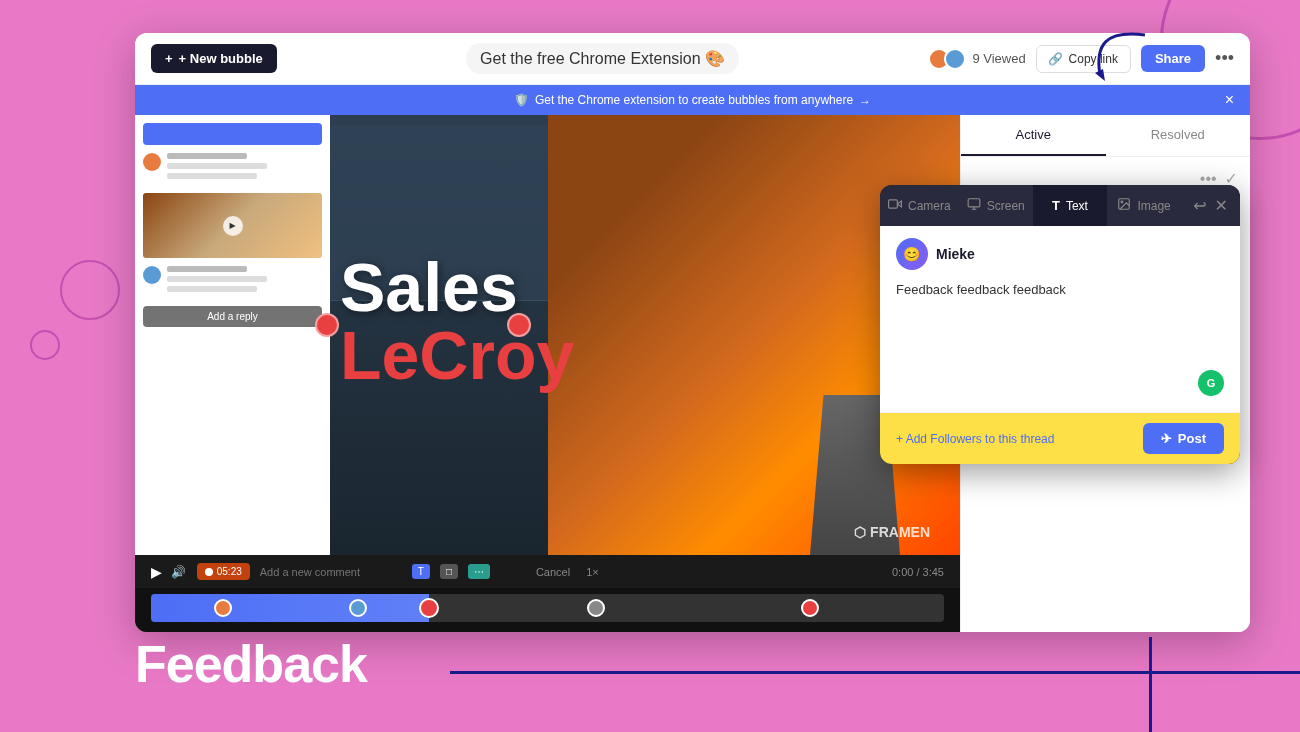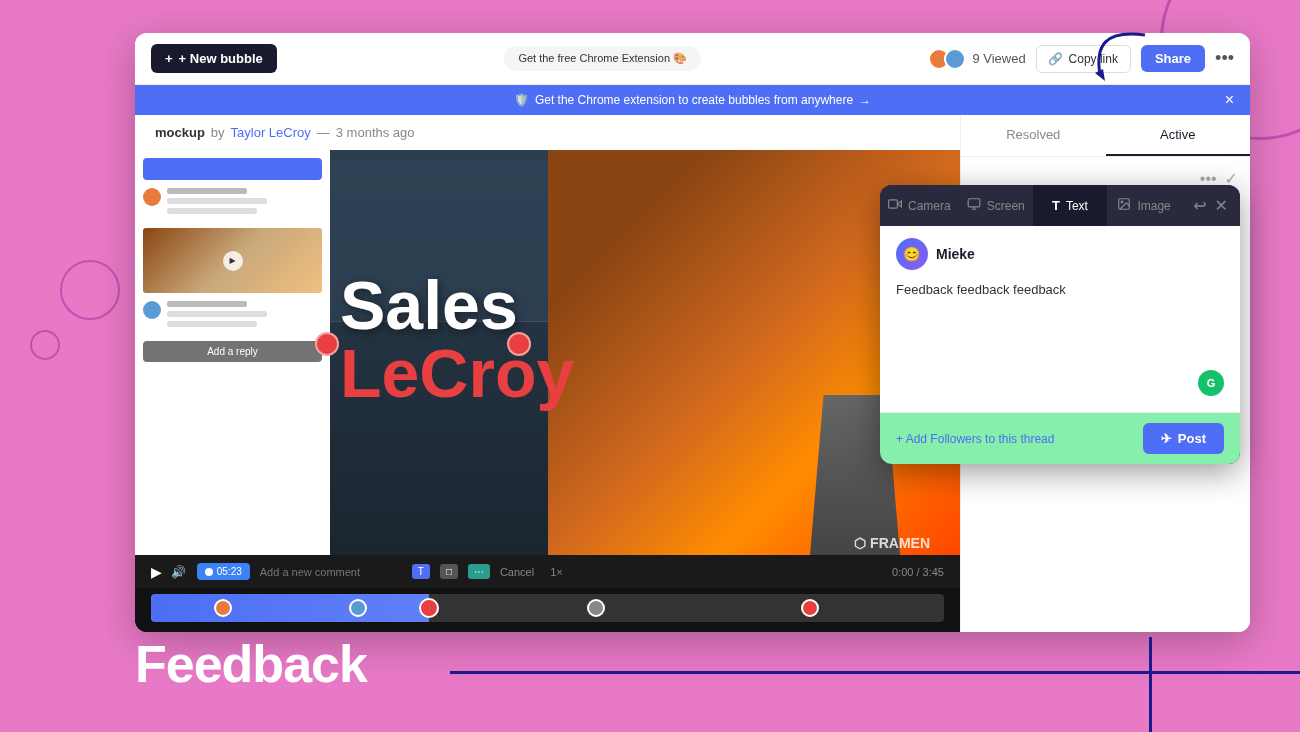--- a/index.html
+++ b/index.html
@@ -88,21 +88,21 @@
       display: flex;
       justify-content: center;
     }
     .chrome-extension-pill {
       display: flex;
       align-items: center;
       gap: 6px;
       background: #f5f5f5;
       border-radius: 20px;
       padding: 6px 14px;
-      font-size: 11px;
+      font-size: 16px;
       color: #333;
     }
     .navbar-right {
       display: flex;
       align-items: center;
       gap: 10px;
     }
     .viewed-badge {
       display: flex;
       align-items: center;
@@ -333,21 +333,21 @@
       width: 24px; height: 24px;
       border-radius: 50%;
       background: #e84040;
       z-index: 10;
       border: 2px solid rgba(255,255,255,0.5);
     }
 
     
     .framen-logo {
       position: absolute;
-      bottom: 4px; right: 30px;
+      bottom: 15px; right: 30px;
       color: rgba(255,255,255,0.8);
       font-size: 14px;
       font-weight: 600;
       z-index: 10;
     }
 
     
     .video-controls {
       background: #1a1a1a;
       padding: 8px 16px;
@@ -381,20 +381,21 @@
     }
     .ctrl-tag.teal {
       background: #2a9d8f;
     }
     .cancel-btn {
       background: none;
       border: none;
       color: #888;
       font-size: 11px;
       cursor: pointer;
+      margin-left: 36px;
     }
 
     
     .timeline-area {
       background: #111;
       padding: 6px 16px 10px;
       flex-shrink: 0;
     }
     .timeline-bar {
       height: 28px;
@@ -565,21 +566,21 @@
       width: 100%;
       border: none;
       outline: none;
       font-size: 13px;
       color: #333;
       resize: none;
       min-height: 80px;
       font-family: inherit;
     }
     .recording-footer {
-      background: #86efac;
+      background: #fde047;
       padding: 10px 16px;
       border-top: 1px solid #f0f0f0;
       display: flex;
       align-items: center;
       justify-content: space-between;
     }
     .add-followers-link {
       font-size: 12px;
       color: #555;
     }
@@ -655,27 +656,20 @@
     <span>🛡️</span>
     <span>Get the Chrome extension to create bubbles from anywhere</span>
     <span>→</span>
     <button class="chrome-banner-close">×</button>
   </div>
 
   <div class="content-area">
 
     <div class="main-panel">
 
-      <div class="breadcrumb-area">
-        <span style="font-weight:600;color:#333;">mockup</span>
-        <span style="color:#888;">by</span>
-        <span style="color:#4d6ef5;font-weight:500;cursor:pointer;">Taylor LeCroy</span>
-        <span style="color:#888;">—</span>
-        <span style="color:#888;">3 months ago</span>
-      </div>
 
       <div class="video-container">
 
         <div class="inner-ui-panel">
           <div class="inner-ui-header"></div>
           <div class="inner-comment">
             <div class="inner-avatar"></div>
             <div class="inner-text-lines">
               <div></div>
               <div></div>
@@ -715,21 +709,21 @@
 
         <div class="red-dot" style="top:45%;left:180px;"></div>
         <div class="red-dot" style="top:45%;right:52%;"></div>
 
         <div class="framen-logo">⬡ FRAMEN</div>
       </div>
 
       <div class="video-controls">
         <button class="ctrl-btn">▶</button>
         <button class="ctrl-btn" style="font-size:12px;">🔊</button>
-        <div style="display:flex;align-items:center;gap:4px;background:#3b82f6;border-radius:4px;padding:3px 8px;">
+        <div style="display:flex;align-items:center;gap:4px;background:#c2410c;border-radius:4px;padding:3px 8px;">
           <span style="width:8px;height:8px;border-radius:50%;background:white;"></span>
           <span style="color:white;font-size:10px;">05:23</span>
         </div>
         <input class="add-comment-input" style="background: transparent; border: none; color: rgb(136, 136, 136); font-size: 11px; outline: none;" placeholder="Add a new comment">
         <span class="ctrl-tag">T</span>
         <span class="ctrl-tag gray">□</span>
         <span class="ctrl-tag teal">⋯</span>
         <button class="cancel-btn">Cancel</button>
         <span style="color:#888;font-size:11px;margin-left:6px;">1×</span>
         <span style="color:#888;font-size:11px;margin-left:auto;">
@@ -746,22 +740,22 @@
           <div style="position:absolute;top:50%;left:25%;transform:translateY(-50%);width:18px;height:18px;border-radius:50%;background:#5b9bd5;border:2px solid white;"></div>
           <div style="position:absolute;top:50%;left:55%;transform:translateY(-50%);width:18px;height:18px;border-radius:50%;background:#888;border:2px solid white;"></div>
           <div style="position:absolute;top:50%;left:82%;transform:translateY(-50%);width:18px;height:18px;border-radius:50%;background:#e84040;border:2px solid white;"></div>
         </div>
       </div>
 
     </div>
 
     <div class="right-sidebar">
       <div class="sidebar-tabs">
+        <div class="sidebar-tab active">Active</div>
         <div class="sidebar-tab">Resolved</div>
-        <div class="sidebar-tab active">Active</div>
       </div>
       <div class="sidebar-comment-area">
         <div class="comment-header">
           <span style="color:#aaa;cursor:pointer;">•••</span>
           <span style="color:#aaa;cursor:pointer;">✓</span>
         </div>
         <div class="comment-row">
           <div class="comment-avatar">J</div>
           <div>
             <div style="display:flex;align-items:center;gap:6px;margin-bottom:4px;">

